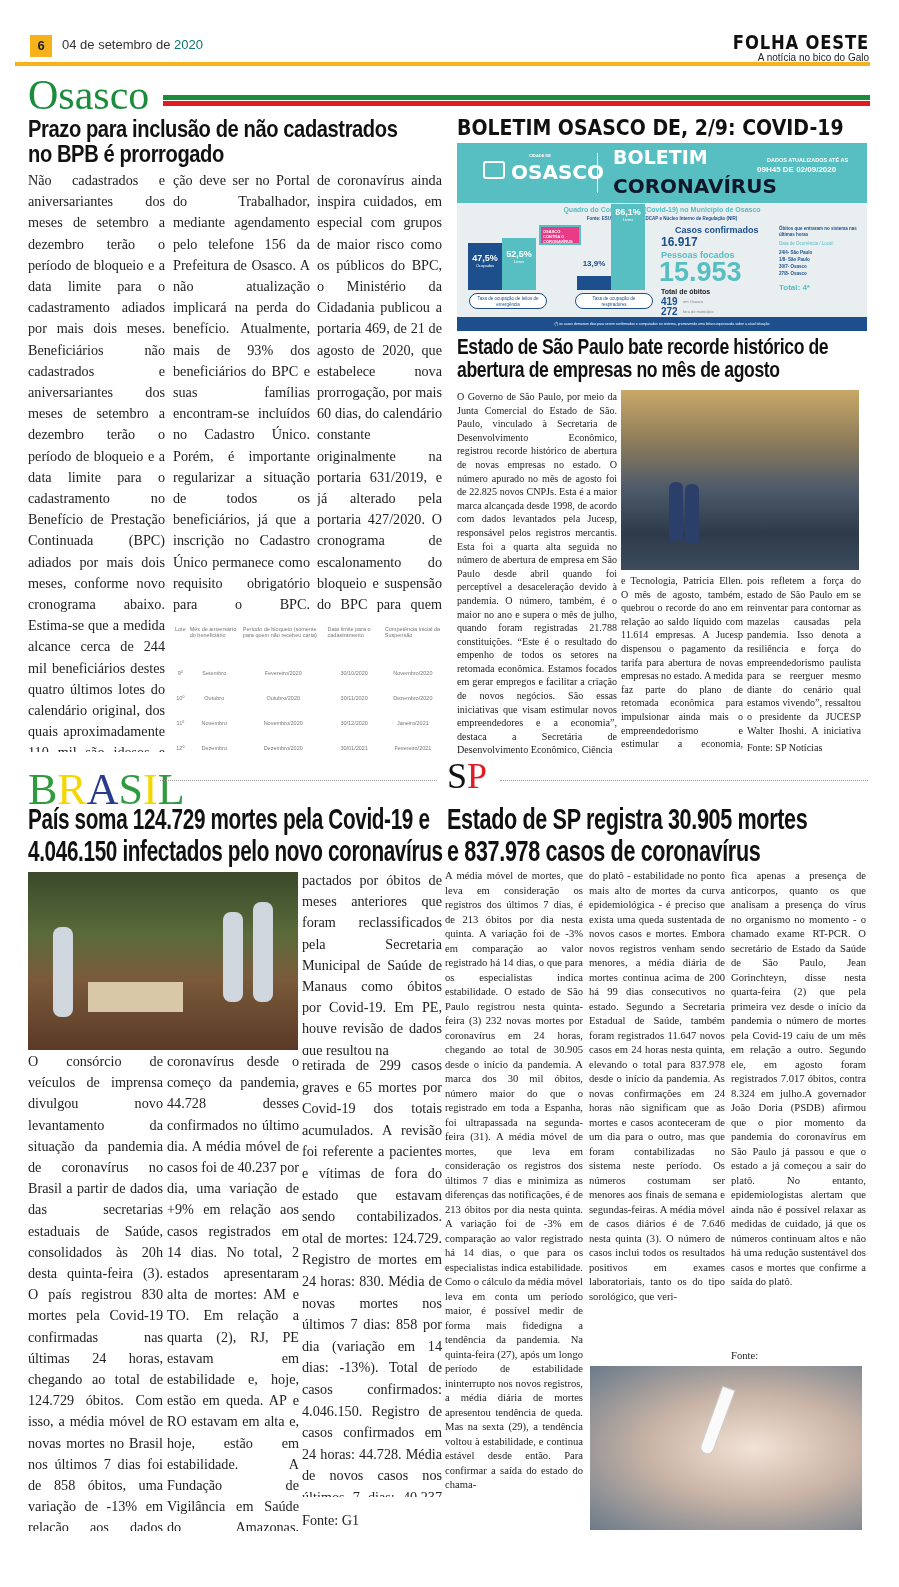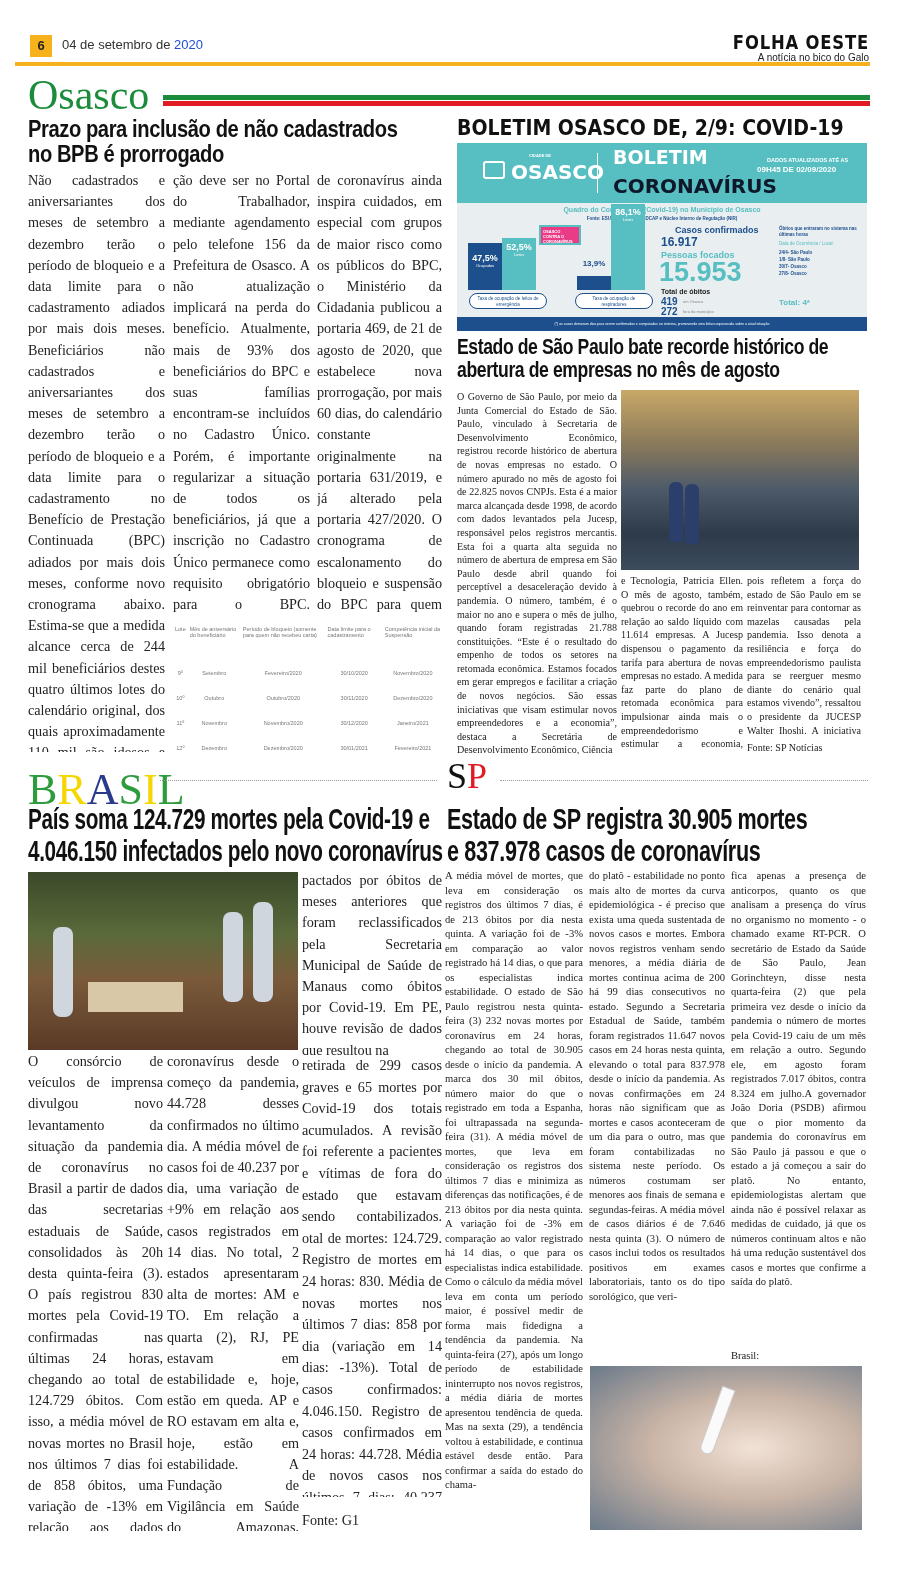--- a/index.html
+++ b/index.html
@@ -2,21 +2,21 @@
 <html><head>
 <meta charset="utf-8">
 <style>
 *{box-sizing:border-box;margin:0;padding:0}
 html,body{width:899px;height:1587px;background:#fff;overflow:hidden}
 body{position:relative;font-family:"Liberation Serif",serif;color:#222}
 .abs{position:absolute}
 
 #pagenum{left:30px;top:35px;width:22px;height:22px;background:#f7b21b;color:#222;font:bold 13px "Liberation Sans",sans-serif;text-align:center;line-height:22px}
 #date{left:62px;top:37px;font:13px "Liberation Sans",sans-serif;color:#333}
-#date .yr{color:#1d4ed8}
+#date .yr{color:#0f766e}
 #brand{right:30px;top:30px;font:bold 20px "DejaVu Sans",sans-serif;letter-spacing:1px;transform:scaleX(.82);transform-origin:right;color:#111}
 #tagline{right:30px;top:52px;font:10px "Liberation Sans",sans-serif;color:#222}
 #hdrbar{left:15px;top:62px;width:855px;height:4px;background:#f7b21b}
 
 .sec{font-family:"Liberation Serif",serif;line-height:1}
 #osasco{left:28px;top:74px;font-size:42px;color:#1b8c3c}
 #osline1{left:163px;top:95px;width:707px;height:5px;background:#1b8c3c}
 #osline2{left:163px;top:101px;width:707px;height:5px;background:#e01b23}
 .headline{font-family:"Liberation Sans",sans-serif;font-weight:bold;color:#111;transform-origin:left top;line-height:1.05;letter-spacing:-0.5px}
 .col{font-size:14.2px;line-height:21.2px;text-align:justify;position:absolute;color:#222}
@@ -107,21 +107,21 @@
   </div>
   <div style="position:absolute;left:0;top:63px;width:410px;text-align:center;font:bold 7px 'Liberation Sans',sans-serif;color:#57bec1">Quadro do Coronavírus (Covid-19) no Município de Osasco</div>
   <div style="position:absolute;left:0;top:73px;width:410px;text-align:center;font:bold 4.5px 'Liberation Sans',sans-serif;color:#1c4f8c">Fonte: ESUS-VE, SIVEP, REDCAP e Núcleo Interno de Regulação (NIR)</div>
   <div style="position:absolute;left:82px;top:82px;width:42px;height:20px;background:#e93b86;border:2px solid #57bec1;font:bold 4px 'Liberation Sans',sans-serif;color:#fff;padding:2px;overflow:hidden">OSASCO CONTRA O CORONAVÍRUS</div>
 
   <div id="bar-beds-occ" style="position: absolute; left: 11px; width: 34px; bottom: 41px; background: rgb(28, 79, 140); height: 47.5px;">
       <div style="font:bold 9px 'Liberation Sans',sans-serif;color:#fff;text-align:center;margin-top:10px">47,5%</div>
       <div style="font:4px 'Liberation Sans',sans-serif;color:#fff;text-align:center">Ocupados</div>
     </div>
   <div id="bar-beds-free" style="position: absolute; left: 45px; width: 34px; bottom: 41px; background: rgb(87, 190, 193); height: 52.5px;">
-      <div style="font:bold 9px 'Liberation Sans',sans-serif;color:#fff;text-align:center;margin-top:4px">52,5%</div>
+      <div style="font:bold 9px 'Liberation Sans',sans-serif;color:#fff;text-align:center;margin-top:11px">52,5%</div>
       <div style="font:4px 'Liberation Sans',sans-serif;color:#fff;text-align:center">Livres</div>
     </div>
   <div style="position:absolute;left:12px;top:150px;width:78px;height:16px;border:1.5px solid #1c4f8c;border-radius:8px;background:#fff;font:4.5px 'Liberation Sans',sans-serif;color:#1c4f8c;text-align:center;padding:2px 6px;line-height:5.5px">Taxa de ocupação de leitos de emergência</div>
   <div id="bar-resp-used" style="position: absolute; left: 120px; width: 34px; bottom: 41px; background: rgb(28, 79, 140); height: 13.9px;"></div>
   <div style="position:absolute;left:120px;top:116px;width:34px;font:bold 8px 'Liberation Sans',sans-serif;color:#1c4f8c;text-align:center">13,9%</div>
   <div id="bar-resp-free" style="position: absolute; left: 154px; width: 34px; bottom: 41px; background: rgb(87, 190, 193); height: 86.1px;">
       <div style="font:bold 9px 'Liberation Sans',sans-serif;color:#fff;text-align:center;margin-top:3px">86,1%</div>
       <div style="font:4px 'Liberation Sans',sans-serif;color:#fff;text-align:center">Livres</div>
     </div>
   <div style="position:absolute;left:118px;top:150px;width:78px;height:16px;border:1.5px solid #1c4f8c;border-radius:8px;background:#fff;font:4.5px 'Liberation Sans',sans-serif;color:#1c4f8c;text-align:center;padding:2px 6px;line-height:5.5px">Taxa de ocupação de respiradores</div>
@@ -136,21 +136,21 @@
   <div style="position:absolute;left:204px;top:163px;font:bold 10px 'Liberation Sans',sans-serif;color:#1c4f8c">272</div>
   <div style="position:absolute;left:226px;top:166px;font:4px 'Liberation Sans',sans-serif;color:#888">fora do município</div>
   <div style="position:absolute;left:322px;top:83px;width:82px;font:bold 4.5px 'Liberation Sans',sans-serif;color:#1c4f8c;line-height:6px">Óbitos que entraram no sistema nas últimas horas</div>
   <div style="position:absolute;left:322px;top:98px;font:4.5px 'Liberation Sans',sans-serif;color:#57bec1">Data de Ocorrência / Local:</div>
   <div id="recent-list" style="position:absolute;left:322px;top:106px;font:bold 4.5px 'Liberation Sans',sans-serif;color:#1c4f8c;line-height:7px">
       <div>24/4- São Paulo</div>
       <div>1/8- São Paulo</div>
       <div>30/7- Osasco</div>
       <div>27/8- Osasco</div>
     </div>
-  <div style="position:absolute;left:322px;top:155px;font:bold 8px 'Liberation Sans',sans-serif;color:#57bec1">Total: 4*</div>
+  <div style="position:absolute;left:322px;top:140px;font:bold 8px 'Liberation Sans',sans-serif;color:#57bec1">Total: 4*</div>
   <div style="position:absolute;left:0;bottom:0;width:410px;height:14px;background:#1c4f8c;font:3.5px 'Liberation Sans',sans-serif;color:#fff;text-align:center;line-height:14px;white-space:nowrap;overflow:hidden">(*) os casos demoram dias para serem confirmados e computados no sistema, promovendo uma leitura equivocada sobre a atual situação</div>
 </div>
 
 <div class="abs headline" style="left:457px;top:335px;font-size:22px;transform:scaleX(.80);white-space:nowrap">
   <div>Estado de São Paulo bate recorde histórico de</div>
   <div>abertura de empresas no mês de agosto</div>
 </div>
 <div class="small" style="left:457px;top:390px;width:160px;height:364px;overflow:hidden">O Governo de São Paulo, por meio da Junta Comercial do Estado de São. Paulo, vinculado à Secretaria de Desenvolvimento Econômico, registrou recorde histórico de abertura de novas empresas no estado. O número apurado no mês de agosto foi de 22.825 novos CNPJs. Esta é a maior marca alcançada desde 1998, de acordo com dados levantados pela Jucesp, responsável pelos registros mercantis. Esta foi a quarta alta seguida no número de abertura de empresa em São Paulo desde abril quando foi perceptível a desaceleração devido à pandemia. O número, também, é o maior no ano e supera o mês de julho, quando foram registradas 21.788 constituições. “Este é o resultado do empenho de todos os setores na retomada econômica. Estamos focados em gerar empregos e facilitar a criação de novos negócios. São essas iniciativas que visam estimular novos empreendedores e a economia”, destaca a Secretária de Desenvolvimento Econômico, Ciência</div>
 <div class="abs ph" style="left:621px;top:390px;width:238px;height:180px;background:linear-gradient(180deg,#c9a867 0%,#8a7a5a 30%,#4d5a6a 55%,#2d3a4a 80%,#3c4c5c 100%)">
   <div style="position:absolute;left:48px;top:92px;width:14px;height:60px;background:#2b3f6a;border-radius:6px 6px 2px 2px"></div>
@@ -181,16 +181,16 @@
 <div class="col" style="left:302px;top:1055px;width:140px;height:442px;overflow:hidden;line-height:21.6px">retirada de 299 casos graves e 65 mortes por Covid-19 dos totais acumulados. A revisão foi referente a pacientes e vítimas de fora do estado que estavam sendo contabilizados. otal de mortes: 124.729. Registro de mortes em 24 horas: 830. Média de novas mortes nos últimos 7 dias: 858 por dia (variação em 14 dias: -13%). Total de casos confirmados: 4.046.150. Registro de casos confirmados em 24 horas: 44.728. Média de novos casos nos últimos 7 dias: 40.237 por dia (variação em 14 dias: +9%).</div>
 <div class="col" style="left:302px;top:1510px;width:140px">Fonte: G1</div>
 
 <div class="abs headline" style="left:447px;top:803px;font-size:30px;transform:scaleX(.72);white-space:nowrap;line-height:1.08">
   <div>Estado de SP registra 30.905 mortes</div>
   <div>e 837.978 casos de coronavírus</div>
 </div>
 <div class="small" style="left:445px;top:869px;width:138px;height:666px;overflow:hidden;font-size:10.6px;line-height:14.5px">A média móvel de mortes, que leva em consideração os registros dos últimos 7 dias, é de 213 óbitos por dia nesta quinta. A variação foi de -3% em comparação ao valor registrado há 14 dias, o que para os especialistas indica estabilidade. O estado de São Paulo registrou nesta quinta-feira (3) 232 novas mortes por coronavírus em 24 horas, chegando ao total de 30.905 desde o início da pandemia. A marca dos 30 mil óbitos, número maior do que o registrado em toda a Espanha, foi ultrapassada na segunda-feira (31). A média móvel de mortes, que leva em consideração os registros dos últimos 7 dias e minimiza as diferenças das notificações, é de 213 óbitos por dia nesta quinta. A variação foi de -3% em comparação ao valor registrado há 14 dias, o que para os especialistas indica estabilidade. Como o cálculo da média móvel leva em conta um período maior, é possível medir de forma mais fidedigna a tendência da pandemia. Na quinta-feira (27), após um longo período de estabilidade ininterrupto nos novos registros, a média diária de mortes apresentou tendência de queda. Mas na sexta (29), a tendência voltou à estabilidade, e continua estável desde então. Para confirmar a saída do estado do chama-</div>
 <div class="small" style="left:589px;top:869px;width:136px;height:492px;overflow:hidden;font-size:10.6px;line-height:14.5px">do platô - estabilidade no ponto mais alto de mortes da curva epidemiológica - é preciso que exista uma queda sustentada de novos casos e mortes. Embora novos registros venham sendo menores, a média diária de mortes continua acima de 200 há 99 dias consecutivos no estado. Segundo a Secretaria Estadual de Saúde, também foram registrados 11.647 novos casos em 24 horas nesta quinta, elevando o total para 837.978 desde o início da pandemia. As novas confirmações em 24 horas não significam que as mortes e casos aconteceram de um dia para o outro, mas que foram contabilizadas no sistema neste período. Os números costumam ser menores aos finais de semana e segundas-feiras. A média móvel de casos diários é de 7.646 nesta quinta (3). O número de casos inclui todos os resultados positivos em exames laboratoriais, tanto os do tipo sorológico, que veri-</div>
 <div class="small" style="left:731px;top:869px;width:135px;height:478px;overflow:hidden;font-size:10.6px;line-height:14.5px">fica apenas a presença de anticorpos, quanto os que analisam a presença do vírus no organismo no momento - o chamado exame RT-PCR. O secretário de Estado da Saúde de São Paulo, Jean Gorinchteyn, disse nesta quarta-feira (2) que pela primeira vez desde o início da pandemia o número de mortes pela Covid-19 caiu de um mês em relação a outro. Segundo ele, em agosto foram registrados 7.017 óbitos, contra 8.324 em julho.A governador João Doria (PSDB) afirmou que o pior momento da pandemia do coronavírus em São Paulo já passou e que o estado a já começou a sair do platô. No entanto, epidemiologistas alertam que ainda não é possível relaxar as medidas de cuidado, já que os números continuam altos e não há uma redução sustentável dos casos e mortes que confirme a saída do platô.</div>
-<div class="small" style="left:731px;top:1349px;width:135px;font-size:10.6px">Brasil:</div>
+<div class="small" style="left:731px;top:1349px;width:135px;font-size:10.6px">Fonte:</div>
 <div class="abs" style="left:590px;top:1366px;width:272px;height:164px;background:radial-gradient(ellipse at 60% 50%,#f2e2d6 0%,#c9b4a6 45%,#6a7a8a 100%)">
   <div style="position:absolute;left:120px;top:20px;width:14px;height:70px;background:#fafafa;border:1px solid #ccc;border-radius:0 0 7px 7px;transform:rotate(20deg)"></div>
 </div>
 
 </body></html>

